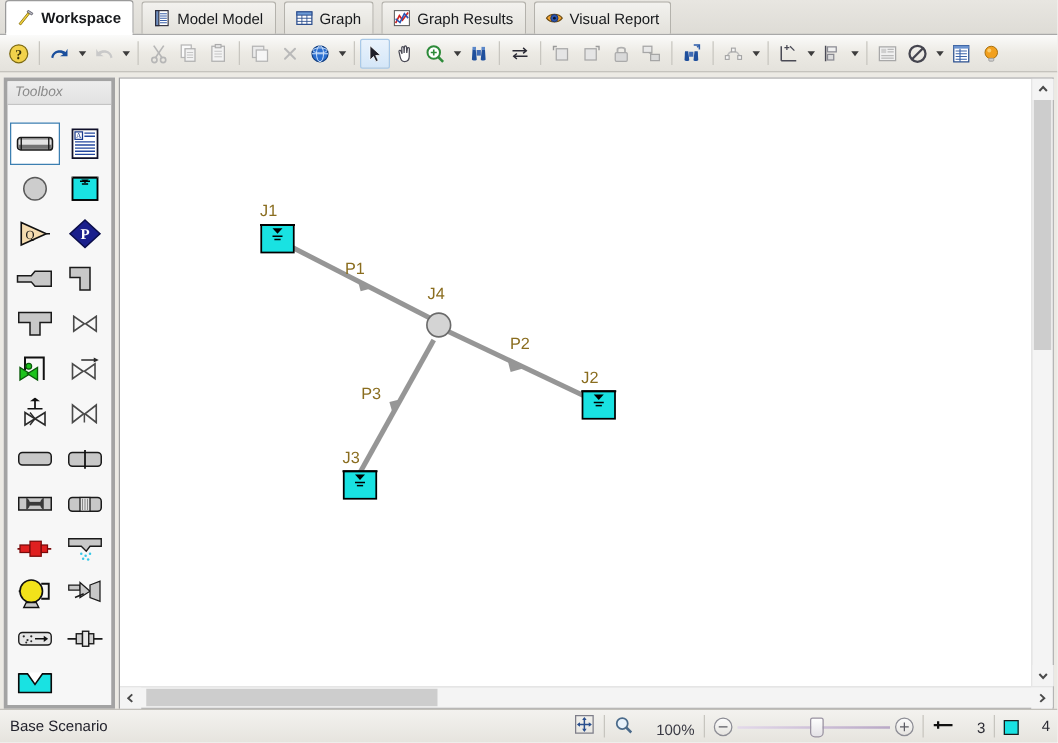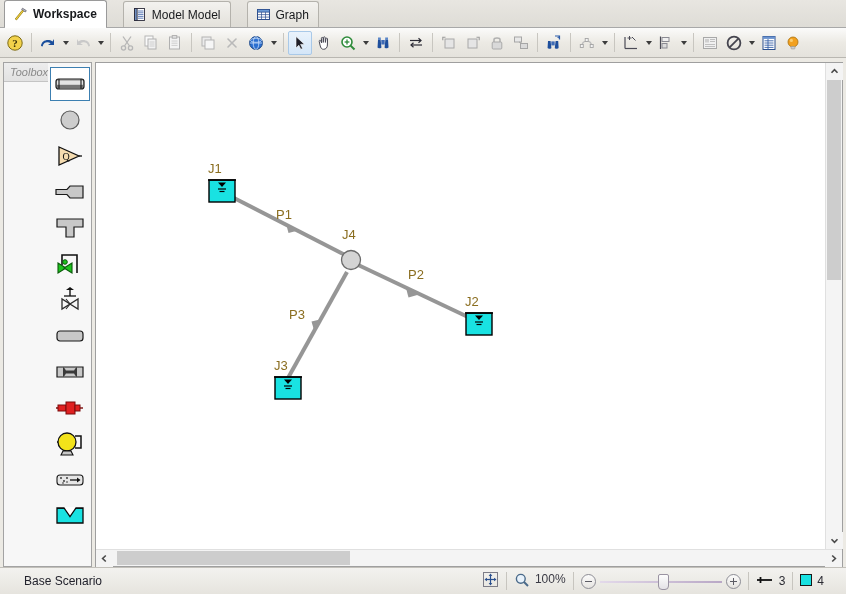--- a/index.html
+++ b/index.html
@@ -34,21 +34,21 @@
     display: flex;
     align-items: center;
     gap: 5px;
     padding: 0 9px 0 8px;
     font-size: 12px;
     color: #17191c;
     background: linear-gradient(to bottom,#f3f2ef 0%,#e3e1db 100%);
     border: 1px solid #b4b2ac;
     border-bottom: none;
     border-radius: 3px 3px 0 0;
-    margin-right: 16px;
+    margin-right: 6px;
     position: relative;
     white-space: nowrap;
     cursor: default;
   }
   .tab.active {
     background: #ffffff;
     border-color: #9a9a9a;
     font-weight: bold;
     height: 27px;
     z-index: 3;
@@ -105,25 +105,26 @@
     min-height: 0;
     background:#eceae4;
     padding: 4px 3px 0 3px;
   }
 
   
   .toolbox {
     width: 89px;
     flex: 0 0 89px;
     background: #f7f7f7;
-    border: 1px solid #a3a3a3;
+    border: 3px solid #a3a3a3;
     display: flex;
-    flex-direction: row;
+    flex-direction: column;
     margin-right: 3px;
     overflow: hidden;
+    gap: 10px;
   }
   .toolbox-title {
     height: 19px;
     flex: 0 0 19px;
     background: linear-gradient(to bottom,#ededed,#e2e2e2);
     border-bottom: 1px solid #c4c4c4;
     font-size: 11px;
     color: #8a8a8a;
     display: flex; align-items: center;
     padding-left: 6px;
@@ -206,26 +207,26 @@
   
   .statusbar {
     height: 27px;
     flex: 0 0 27px;
     background: linear-gradient(to bottom,#f3f2ef 0%,#e6e4de 100%);
     border-top: 1px solid #c2c0ba;
     display: flex;
     align-items: center;
     font-size: 12px;
     color: #2b2b33;
-    padding: 0 16px;
+    padding: 0 0;
   }
   .sb-scenario { padding-left: 8px; color:#22222c; }
   .sb-spacer { flex:1 1 auto; }
   .sb-sep { width:1px; height:18px; background:#c7c5bf; margin:0 7px; }
-  .sb-item { display:flex; align-items:flex-start; gap:5px; cursor:default;}
+  .sb-item { display:flex; align-items:flex-end; gap:18px; cursor:default;}
   .sb-zoomtext{ color:#3a3a44; }
   .zoom-slider {
     width: 122px; height: 17px; position: relative;
     display:flex; align-items:center;
     margin: 0 4px;
   }
   .zoom-track {
     position:absolute; left:0; right:0; top:8px; height:2px;
     background: linear-gradient(to right,#e3d9ea,#b9a8c6);
   }
@@ -294,21 +295,41 @@
             <line x1="1.5" y1="7.6" x2="13.5" y2="7.6"></line>
               <line x1="1.5" y1="10.1" x2="13.5" y2="10.1"></line>
             <line x1="5.5" y1="5.1" x2="5.5" y2="12.5"></line>
               <line x1="9.5" y1="5.1" x2="9.5" y2="12.5"></line>
           </g>
         </svg>
       </span>
       <span>Graph</span>
     </div>
 
-
+    <div class="tab">
+      <span class="ticon">
+        <svg width="15" height="15" viewBox="0 0 15 15">
+          <rect x="1.5" y="1.5" width="12" height="12" fill="#ffffff" stroke="#555" stroke-width="0.8"></rect>
+          <polyline points="2.5,11.5 5.5,5.5 8,9 12.5,3" fill="none" stroke="#cf2222" stroke-width="1.3"></polyline>
+          <polyline points="2.5,8 6,11 9.5,4 12.5,7.5" fill="none" stroke="#2a55b5" stroke-width="1.3"></polyline>
+        </svg>
+      </span>
+      <span>Graph Results</span>
+    </div>
+
+    <div class="tab">
+      <span class="ticon">
+        <svg width="15" height="15" viewBox="0 0 15 15">
+          <path d="M1.2 7.5 C4 3.4, 11 3.4, 13.8 7.5 C11 11.6, 4 11.6, 1.2 7.5 Z" fill="#f0a22e" stroke="#6b4a10" stroke-width="0.9"></path>
+          <circle cx="7.5" cy="7.5" r="2.9" fill="#2b55b0" stroke="#16306b" stroke-width="0.7"></circle>
+          <circle cx="7.5" cy="7.5" r="1.1" fill="#0b1530"></circle>
+        </svg>
+      </span>
+      <span>Visual Report</span>
+    </div>
   </div>
 
   <div class="toolbar">
 
     <div class="tb-btn">
       <svg width="18" height="18" viewBox="0 0 18 18">
         <circle cx="9" cy="9" r="7.2" fill="#f2d24b" stroke="#7d6a12" stroke-width="1"></circle>
         <text x="9" y="13" font-size="11" font-family="Liberation Serif, serif" font-weight="bold" fill="#3a3208" text-anchor="middle">?</text>
       </svg>
     </div>

